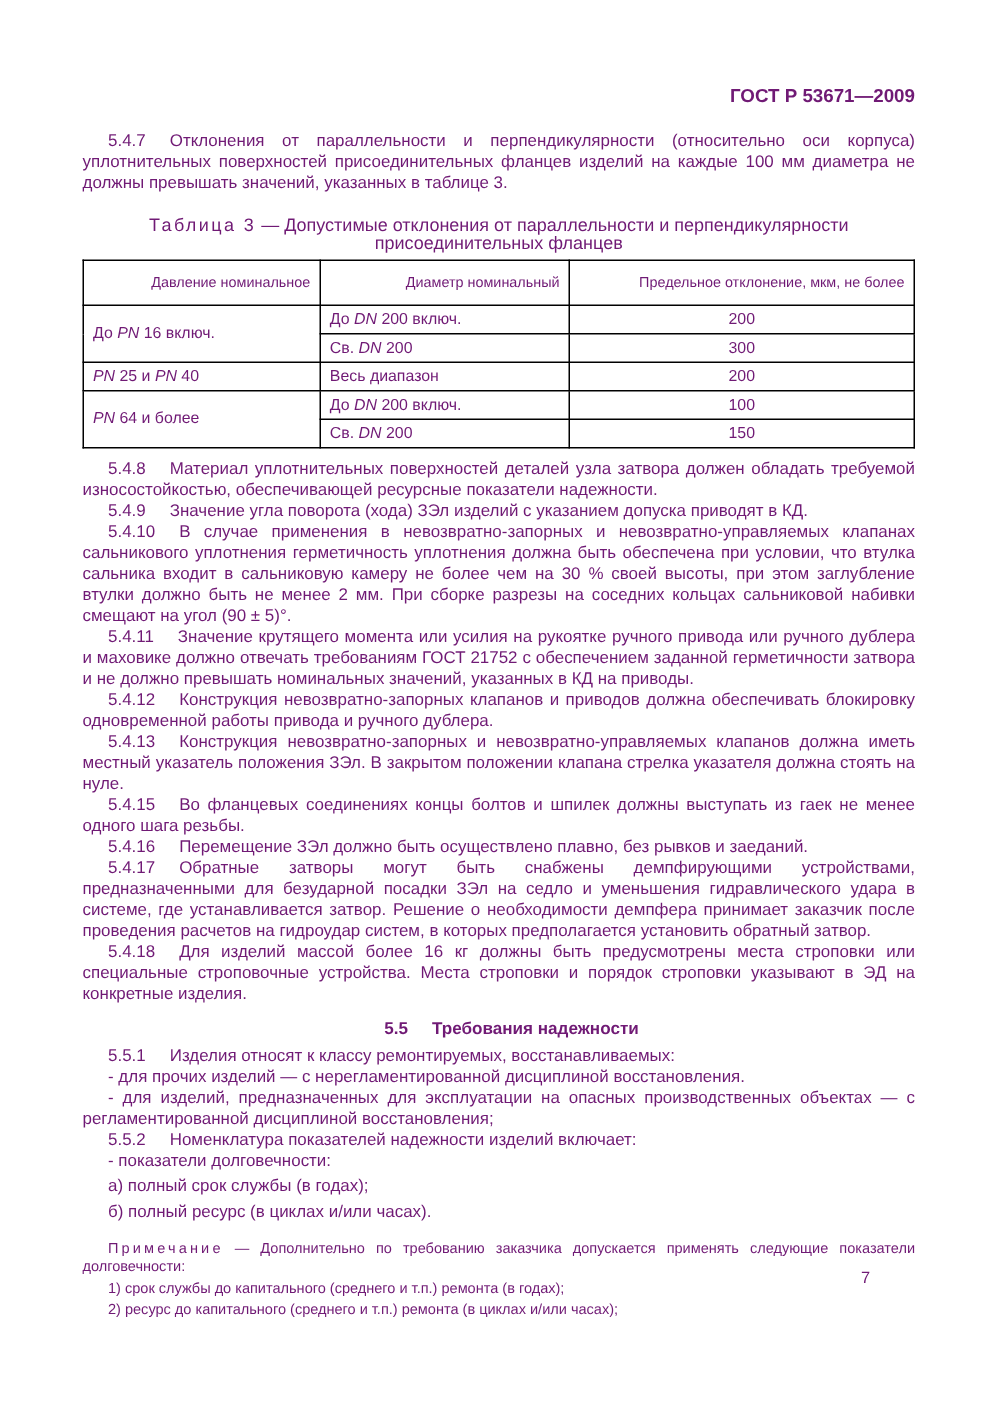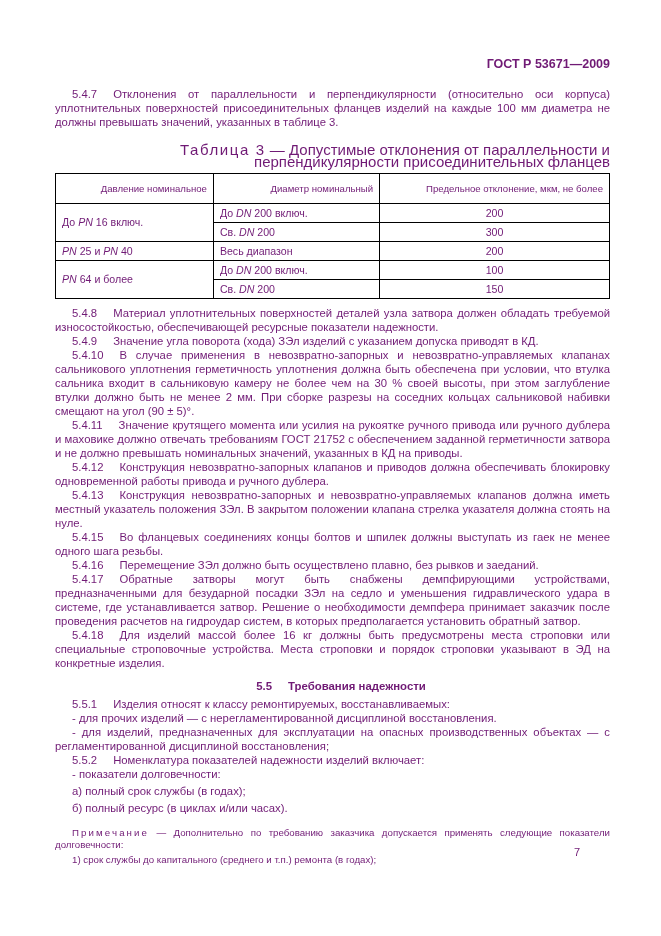--- a/index.html
+++ b/index.html
@@ -25,23 +25,23 @@
   p.body {
     margin: 0;
     font-size: 11.3px;
     line-height: 14px;
     text-align: justify;
     text-indent: 17px;
   }
   .pnum { margin-right: 16px; }
   p.caption {
     margin: 15px 0 5px 0;
-    font-size: 15px;
+    font-size: 12px;
     line-height: 12px;
-    text-align: right;
+    text-align: center;
     text-indent: 0;
   }
   .spaced-label { letter-spacing: 1.6px; }
   table.gost {
     width: 100%;
     border-collapse: collapse;
     border: 1.5px solid #000;
     table-layout: fixed;
     margin-bottom: 7px;
   }
@@ -175,17 +175,18 @@
   <p class="body">- показатели долговечности:</p>
   <p class="body list-extra">а) полный срок службы (в годах);</p>
   <p class="body list-extra">б) полный ресурс (в циклах и/или часах).</p>
 
   <div class="note-block">
     <p class="note">
       <span class="note-label">Примечание</span>
       <span>— Дополнительно по требованию заказчика допускается применять следующие показатели долговечности:</span>
     </p>
     <p class="note-item">1) срок службы до капитального (среднего и т.п.) ремонта (в годах);</p>
+    <p class="note-item">2) ресурс до капитального (среднего и т.п.) ремонта (в циклах и/или часах);</p>
   </div>
 
   <div class="page-number">7</div>
 
 </div>
 
 </body></html>

